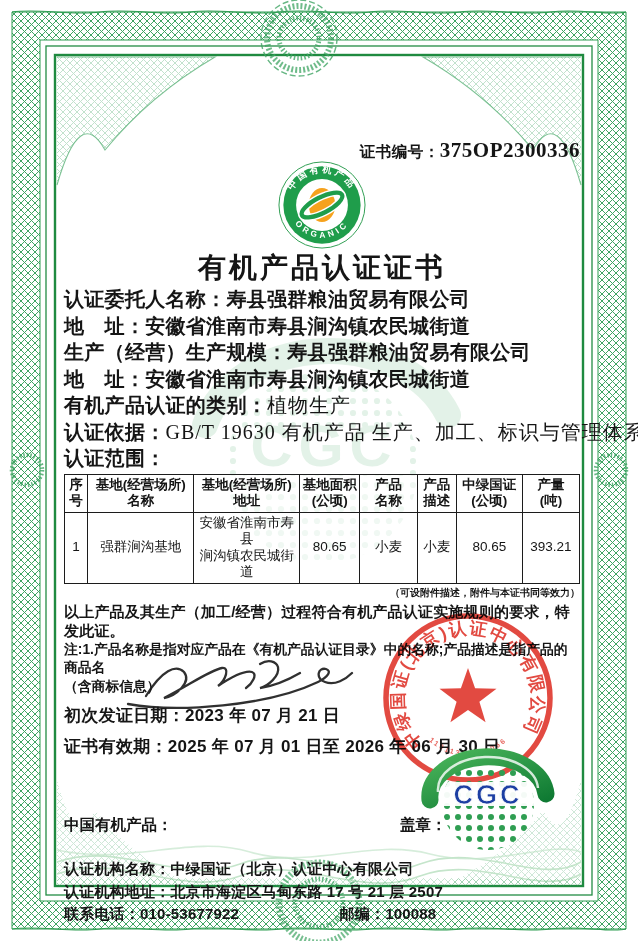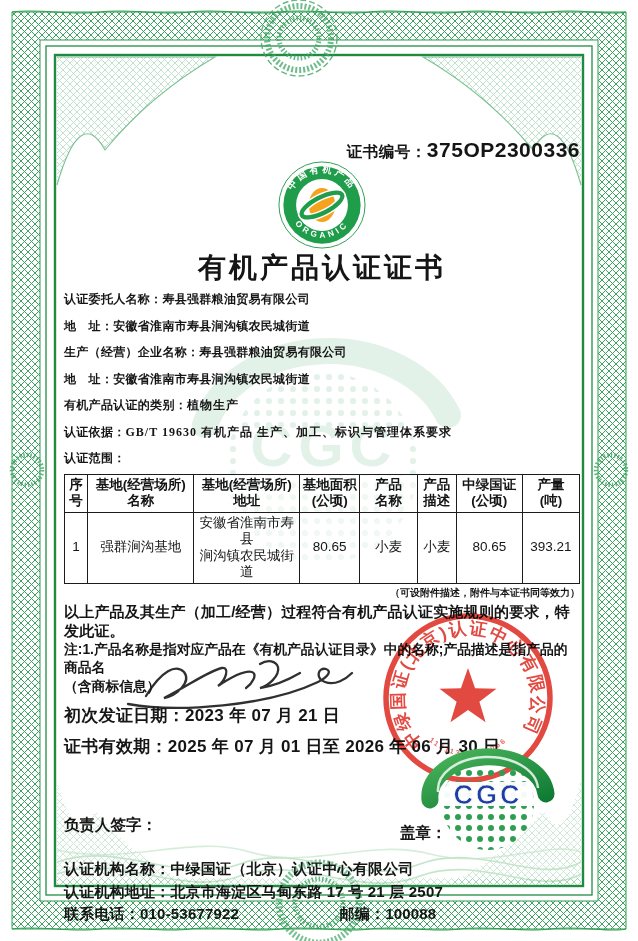--- a/index.html
+++ b/index.html
@@ -5,37 +5,37 @@
   html,body{margin:0;padding:0;}
   body{
     width:638px;height:941px;position:relative;background:#ffffff;
     font-family:"Liberation Sans","DejaVu Sans",sans-serif;color:#151515;
     overflow:hidden;
   }
   .page{position:absolute;inset:0;}
   svg.deco{position:absolute;left:0;top:0;z-index:0;}
   .content{position:absolute;left:64px;right:58px;top:138px;z-index:1;}
   .cert-no{text-align:right;font-weight:700;font-size:15.5px;height:22px;letter-spacing:.5px;}
-  .cert-no .num{font-family:Liberation Sans, sans-serif;font-size:21px;font-weight:600;letter-spacing:.5px;}
+  .cert-no .num{font-family:Liberation Serif, serif;font-size:21px;font-weight:600;letter-spacing:.5px;}
   .logo-row{text-align:center;height:90px;}
   .title{text-align:center;font-size:28px;font-weight:800;letter-spacing:3px;height:36px;line-height:36px;}
-  .field{font-size:12px;font-weight:700;line-height:26.5px;letter-spacing:.3px;white-space:nowrap;}
-  .kai{font-family:"Liberation Serif","DejaVu Serif",serif;font-weight:700;letter-spacing:1px;}
+  .field{font-size:20px;font-weight:700;line-height:26.5px;letter-spacing:.3px;white-space:nowrap;}
+  .kai{font-family:"Liberation Serif","DejaVu Serif",serif;font-weight:400;letter-spacing:1px;}
   table{width:100%;border-collapse:collapse;table-layout:fixed;margin-top:2px;background:rgba(255,255,255,.45);}
   th,td{border:1.6px solid #1c1c1c;text-align:center;vertical-align:middle;
         white-space:pre-line;font-size:13.5px;line-height:16.5px;padding:2px 1px;}
   th{font-weight:700;}
   td{font-weight:500;}
   .attach-note{text-align:right;font-size:10px;margin-top:2px;font-family:"Liberation Serif","DejaVu Serif",serif;font-weight:600;}
   .statement{font-size:15px;font-weight:700;margin-top:3px;letter-spacing:.2px;}
   .note{font-size:13.8px;font-weight:700;line-height:18.5px;}
   .date-line{font-size:17px;font-weight:700;margin-top:8px;letter-spacing:.3px;}
   .sig-row{position:relative;height:56px;margin-top:30px;font-size:15.5px;font-weight:700;}
   .sig-label{position:absolute;left:0;bottom:8px;}
-  .seal-label{position:absolute;left:336px;bottom:0;}
+  .seal-label{position:absolute;left:336px;bottom:8px;}
   .agency{margin-top:14px;}
   .agency-line{font-size:15px;font-weight:700;line-height:22.5px;letter-spacing:.2px;}
   .zip-part{display:inline-block;margin-left:96px;}
   svg.sig{position:absolute;left:118px;top:652px;z-index:2;}
   svg.seal{position:absolute;left:380px;top:610px;z-index:2;mix-blend-mode:multiply;opacity:.92;}
   svg.cgc{position:absolute;left:398px;top:746px;z-index:2;}
 </style>
 </head>
 <body>
 
@@ -113,21 +113,21 @@
         <ellipse cx="46" cy="46" rx="13.5" ry="17.5" fill="#f6a21d"></ellipse>
         <ellipse cx="46" cy="46" rx="23" ry="8" transform="rotate(-27 46 46)" fill="none" stroke="#ffffff" stroke-width="7.5"></ellipse>
         <ellipse cx="46" cy="46" rx="23" ry="8" transform="rotate(-27 46 46)" fill="none" stroke="#1f9d4b" stroke-width="4.4"></ellipse>
       </svg>
     </div>
 
     <div class="title">有机产品认证证书</div>
 
     <div class="field"><span>认证委托人名称：</span><span>寿县强群粮油贸易有限公司</span></div>
     <div class="field"><span>地　址：</span><span>安徽省淮南市寿县涧沟镇农民城街道</span></div>
-    <div class="field"><span>生产（经营）企业名称：</span><span>寿县强群粮油贸易有限公司</span></div>
+    <div class="field"><span>生产（经营）生产规模：</span><span>寿县强群粮油贸易有限公司</span></div>
     <div class="field"><span>地　址：</span><span>安徽省淮南市寿县涧沟镇农民城街道</span></div>
     <div class="field"><span>有机产品认证的类别：</span><span class="kai">植物生产</span></div>
     <div class="field"><span>认证依据：</span><span class="kai">GB/T 19630 有机产品 生产、加工、标识与管理体系要求</span></div>
     <div class="field"><span>认证范围：</span></div>
 
     <table>
       <colgroup>
         <col style="width:4.5%">
           <col style="width:20.6%">
           <col style="width:20.6%">
@@ -174,21 +174,21 @@
 
     <div class="attach-note">（可设附件描述，附件与本证书同等效力）</div>
     <div class="statement">以上产品及其生产（加工/经营）过程符合有机产品认证实施规则的要求，特发此证。</div>
     <div class="note">注:1.产品名称是指对应产品在《有机产品认证目录》中的名称;产品描述是指产品的商品名</div>
     <div class="note">（含商标信息）</div>
 
     <div class="date-line"><span>初次发证日期：</span><span>2023 年 07 月 21 日</span></div>
     <div class="date-line"><span>证书有效期：</span><span>2025 年 07 月 01 日至 2026 年 06 月 30 日</span></div>
 
     <div class="sig-row">
-      <span class="sig-label">负责人签字：</span>
+      <span class="sig-label">中国有机产品：</span>
       <span class="seal-label">盖章：</span>
     </div>
 
     <div class="agency">
       <div class="agency-line"><span>认证机构名称：</span><span>中绿国证（北京）认证中心有限公司</span></div>
       <div class="agency-line"><span>认证机构地址：</span><span>北京市海淀区马甸东路 17 号 21 层 2507</span></div>
       <div class="agency-line">
         <span>联系电话：</span><span>010-53677922</span>
         <span class="zip-part"><span>邮编：</span><span>100088</span></span>
       </div>

